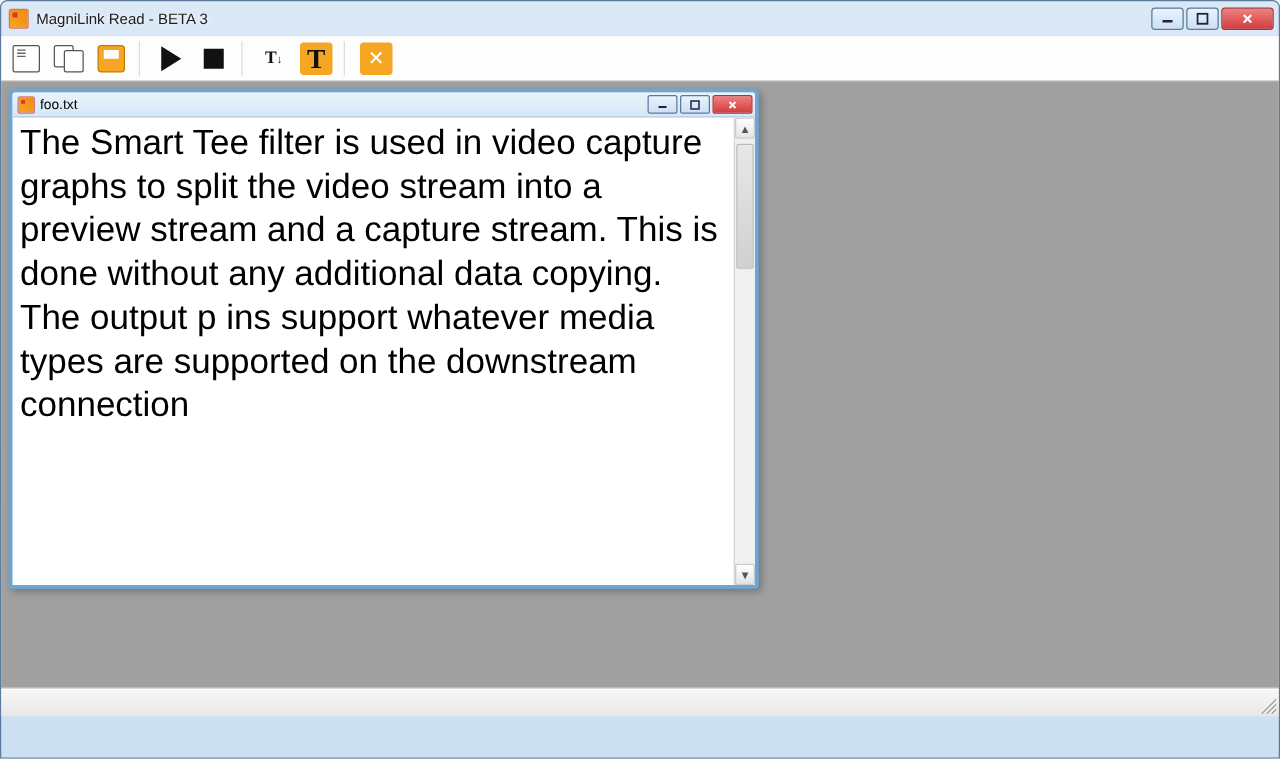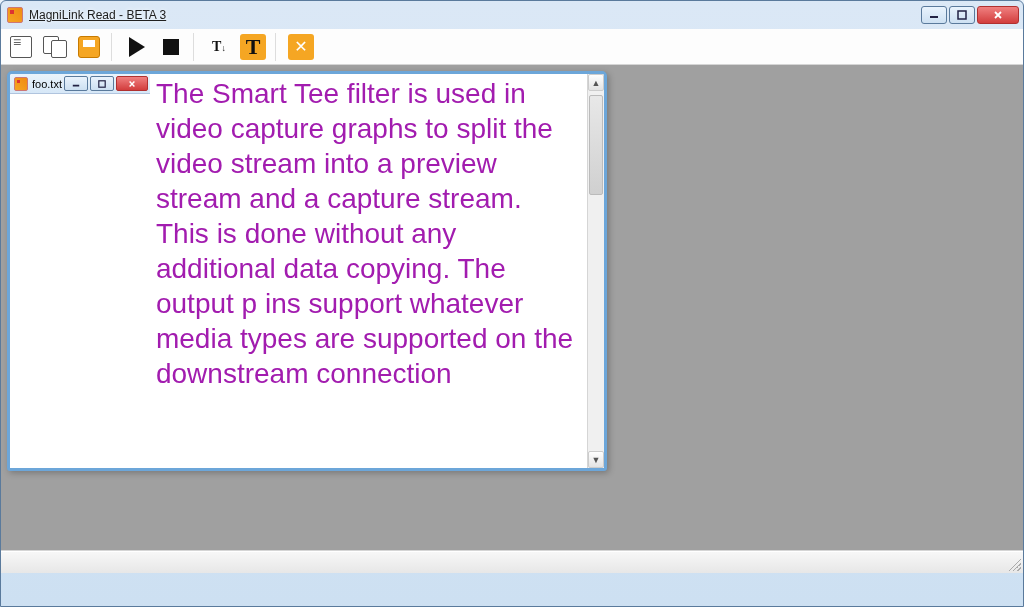--- a/index.html
+++ b/index.html
@@ -3,21 +3,21 @@
 <meta charset="utf-8">
 <style>
 * { margin:0; padding:0; box-sizing:border-box; }
 html,body { width:1024px; height:607px; font-family:"Segoe UI",Tahoma,sans-serif; font-size:12px; overflow:hidden; background:#eaf3fb; }
 
 
 .outer-window { width:1024px; height:607px; border:1px solid #5a7a9c; border-radius:6px 6px 0 0; background:linear-gradient(#dbe8f6,#cde0f2); }
 .outer-title { height:28px; display:flex; align-items:center; padding:0 4px 0 6px; }
 .outer-title .app-icon { width:16px; height:16px; margin-right:6px; background:linear-gradient(45deg,#f5a623,#f08a13); border:1px solid #c77; border-radius:2px; position:relative; }
 .outer-title .app-icon::before { content:""; position:absolute; left:2px; top:2px; width:4px; height:4px; background:#d33; }
-.outer-title .title-text { flex:0 0 auto; color:#202020; font-size:12px; text-shadow:0 0 4px #fff;text-decoration:underline; }
+.outer-title .title-text { flex:0 0 auto; color:#202020; font-size:12px; text-shadow:0 0 4px #fff; }
 .outer-title .spacer { flex:1; }
 .winbtn { width:26px; height:18px; margin-left:2px; border:1px solid #5a7a9c; border-radius:3px; background:linear-gradient(#e9f3fd,#cde0f2); display:flex; align-items:center; justify-content:center; font-size:10px; color:#224; }
 .winbtn.close { width:42px; background:linear-gradient(#f08080,#d23d3d); border-color:#b03030; color:#fff; }
 .winbtn.close svg path{stroke:#fff;}
 .winbtn svg { width:10px; height:10px; }
 
 
 .menubar { height:22px; background:#f6f6f6; border-top:1px solid #fff; border-bottom:1px solid #d5d5d5; display:flex; align-items:center; padding:0 6px; }
 .menubar .mi { padding:2px 10px; border:1px solid transparent; border-radius:3px; }
 
@@ -38,31 +38,31 @@
 .ic-stop { width:16px; height:16px; background:#111; }
 .ic-Tsm { font:bold 14px Georgia; color:#111; }
 .ic-Tlg { font:bold 22px Georgia; color:#111; }
 .ic-Tbox { width:26px; height:26px; background:#f5a623; border-radius:3px; display:flex; align-items:center; justify-content:center; }
 .ic-settings { width:26px; height:26px; background:#f5a623; border-radius:3px; display:flex; align-items:center; justify-content:center; font-size:16px; color:#fff; }
 
 
 .mdi { position:relative; height:486px; background:#a0a0a0; border-bottom:1px solid #d5d5d5; }
 
 
-.child { position:absolute; left:6px; top:6px; width:600px; height:400px; border:3px solid #6ca6d9; border-radius:5px 5px 3px 3px; background:#fff; box-shadow:2px 2px 6px rgba(0,0,0,0.25); display:flex; flex-direction:row; overflow:hidden; }
+.child { position:absolute; left:6px; top:6px; width:600px; height:400px; border:3px solid #6ca6d9; border-radius:5px 5px 3px 3px; background:#fff; box-shadow:2px 2px 6px rgba(0,0,0,0.25); display:flex; flex-direction:column; overflow:hidden; }
 .child-title { height:20px; background:linear-gradient(#eaf3fb,#d6e7f7); border-bottom:1px solid #b0c4de; display:flex; align-items:center; padding:0 2px 0 4px; font-size:11px; }
 .child-title .doc-icon { width:14px; height:14px; margin-right:4px; background:linear-gradient(45deg,#f5a623,#f08a13); border:1px solid #c77; border-radius:2px; position:relative; }
 .child-title .doc-icon::before{content:"";position:absolute;left:2px;top:2px;width:3px;height:3px;background:#d33;}
 .child-title .spacer { flex:1; }
 .cbtn { width:24px; height:15px; margin-left:2px; border:1px solid #5a7a9c; border-radius:2px; background:linear-gradient(#e9f3fd,#cde0f2); display:flex; align-items:center; justify-content:center; font-size:9px; color:#224; }
 .cbtn.close { width:32px; background:linear-gradient(#f08080,#d23d3d); border-color:#b03030; color:#fff; }
 .cbtn svg { width:8px; height:8px; }
 .cbtn.close svg path{stroke:#fff;}
 .child-body { flex:1; display:flex; overflow:hidden; }
-.textview { flex:1; padding:2px 6px; font:28px/1.25 Arial,sans-serif; color:#a21caf; overflow:hidden; word-wrap:break-word; }
+.textview { flex:1; padding:2px 6px; font:28px/1.25 Arial,sans-serif; color:#000000; overflow:hidden; word-wrap:break-word; }
 .vscroll { width:17px; background:#f0f0f0; border-left:1px solid #d5d5d5; display:flex; flex-direction:column; }
 .vscroll .arrow { height:17px; display:flex; align-items:center; justify-content:center; font-size:9px; color:#555; border:1px solid #ccc; border-radius:2px; margin:0; background:linear-gradient(#fefefe,#e3e3e3);}
 .vscroll .track { flex:1; position:relative; }
 .vscroll .thumb { position:absolute; left:1px; right:1px; top:4px; height:100px; background:linear-gradient(#e8e8e8,#d0d0d0); border:1px solid #bbb; border-radius:2px; }
 
 
 .statusbar { height:22px; background:linear-gradient(#f7f7f7,#e7e7e7); border-top:1px solid #fff; position:relative; }
 .statusbar .grip { position:absolute; right:2px; bottom:2px; width:14px; height:14px; background:
    linear-gradient(135deg,transparent 55%,#aaa 55%,#aaa 60%,transparent 60%,transparent 70%,#aaa 70%,#aaa 75%,transparent 75%,transparent 85%,#aaa 85%,#aaa 90%,transparent 90%); }
 </style>

